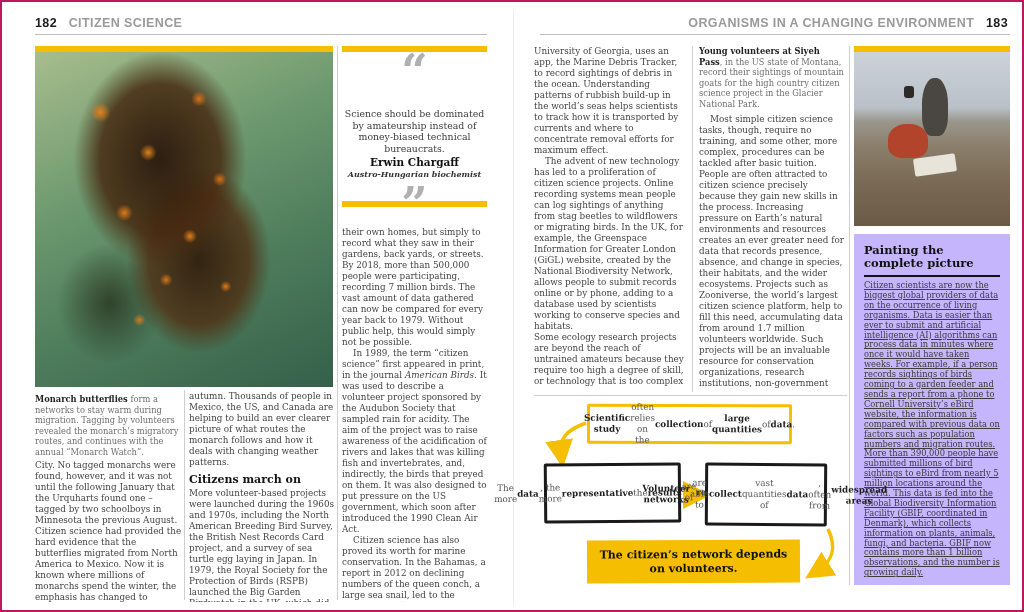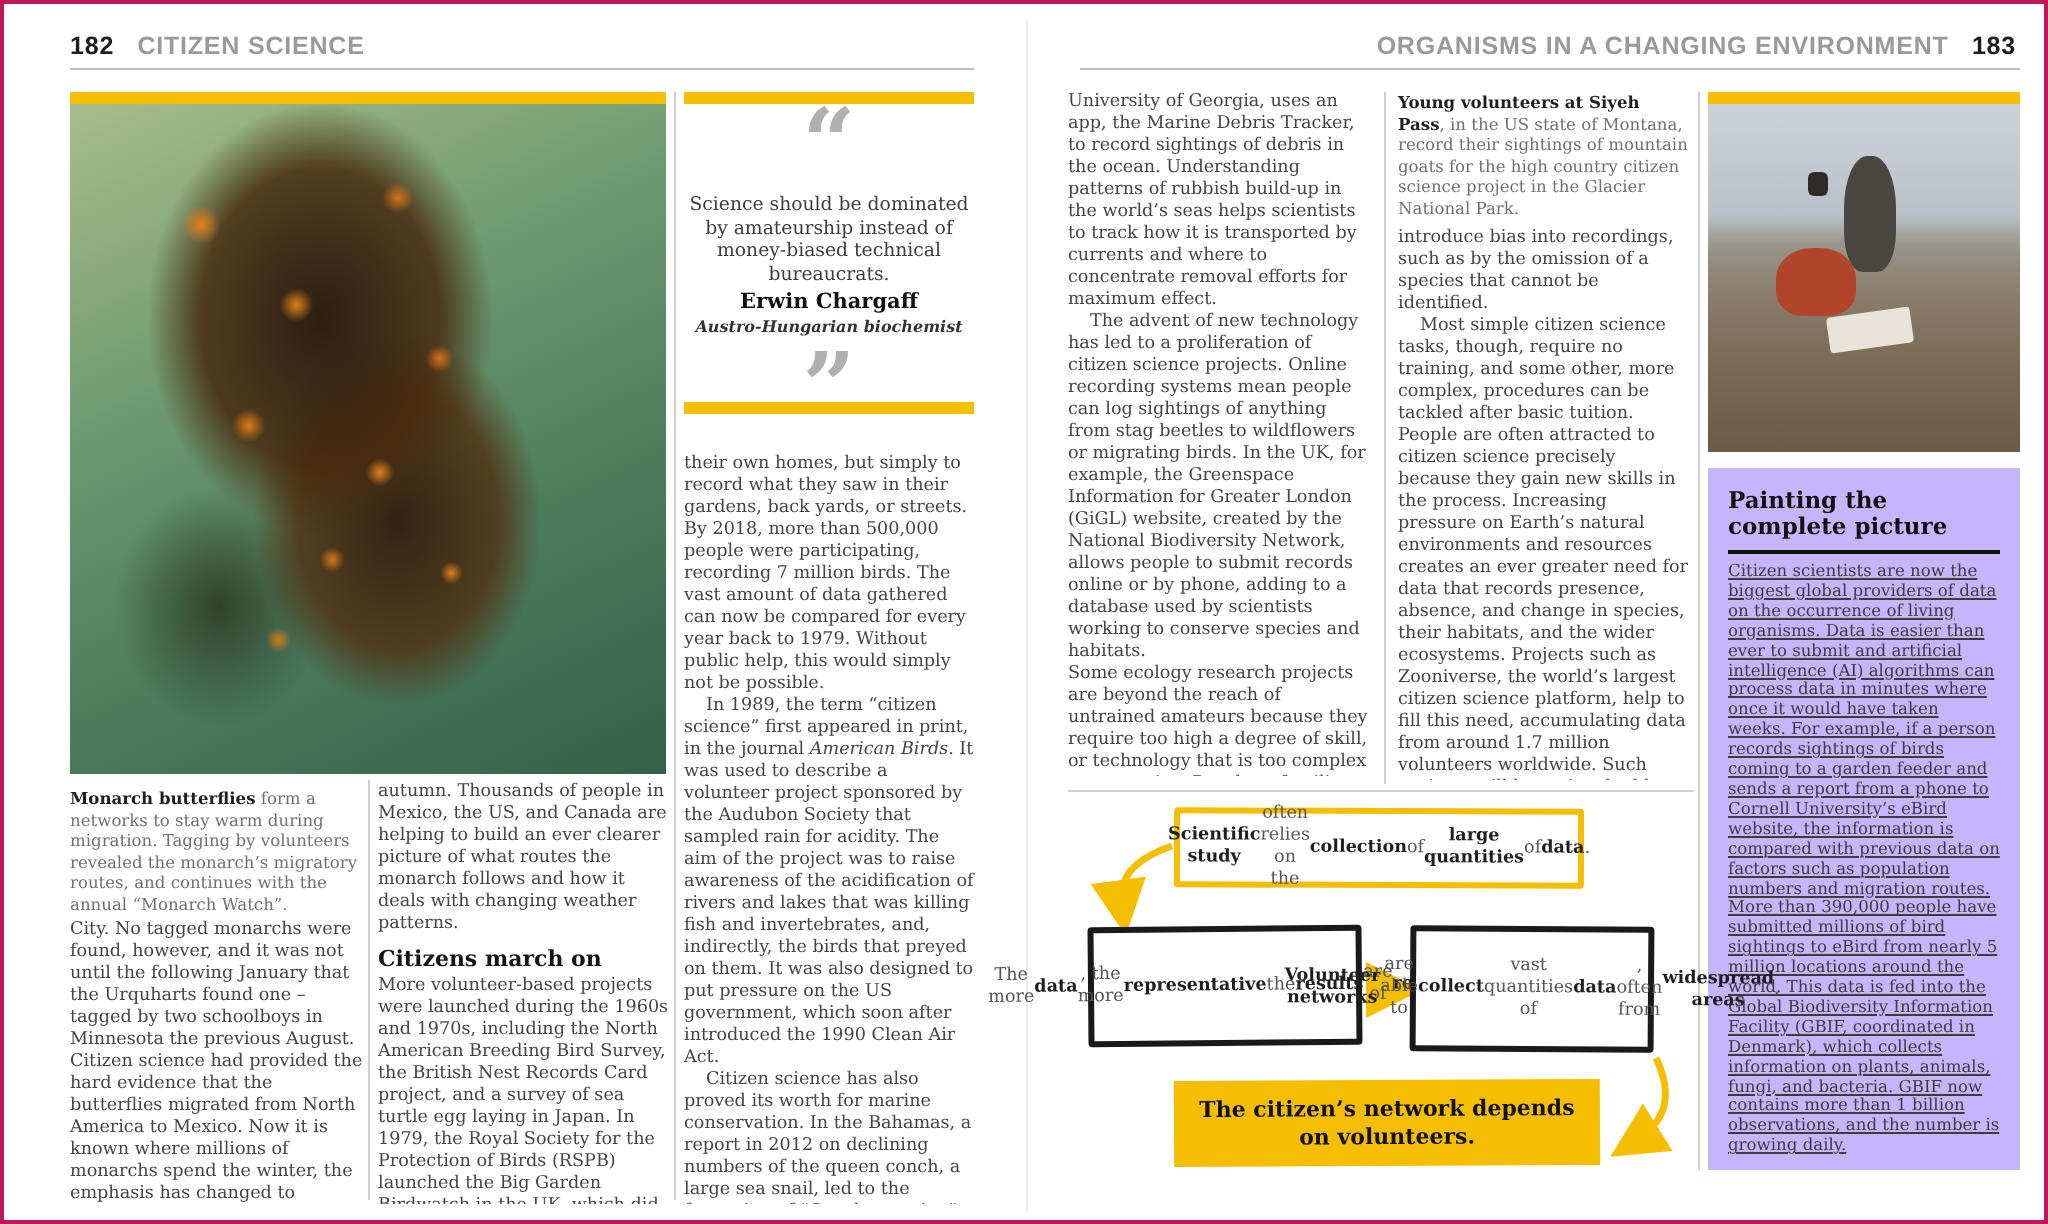--- a/index.html
+++ b/index.html
@@ -45,21 +45,21 @@
   .i{font-style:italic;}
 
   .vrule{width:1px;background:#cfcfcf;}
   .hrule{height:1px;background:#cfcfcf;}
   .gutter{width:1px;background:#ececec;}
 
   
   .quote{width:145px;text-align:center;}
   .qmark{font-family:"DejaVu Serif", serif;font-weight:bold;color:#b0b0b0;
          font-size:46px;line-height:26px;height:26px;}
-  .qtext{font-size:9.4px;line-height:11.6px;color:#3c3c3c;margin-top:13px;}
+  .qtext{font-size:9.4px;line-height:11.6px;color:#3c3c3c;margin-top:24px;}
   .qauthor{font-size:10.5px;font-weight:bold;color:#111;margin-top:2px;}
   .qrole{font-size:8px;font-weight:bold;font-style:italic;color:#333;margin-top:1px;}
 
   
   .sidebar{background:#c4b5fd;padding:10px 10px 8px 10px;}
   .sidebar h3{font-size:11.5px;line-height:13px;color:#111;margin:0 0 4px 0;
               padding-bottom:5px;border-bottom:2.5px solid #111;}
   .sidebar .sbody{font-size:8.3px;line-height:9.9px;color:#3c3c3c;text-decoration:underline;}
 
   
@@ -125,21 +125,20 @@
   </div>
 
   <div class="abs body" style="left:532px;top:44px;width:150px;height:342px;overflow:hidden;">
     <p>University of Georgia, uses an app, the Marine Debris Tracker, to record sightings of debris in the ocean. Understanding patterns of rubbish build-up in the world’s seas helps scientists to track how it is transported by currents and where to concentrate removal efforts for maximum effect.</p>
     <p class="indent">The advent of new technology has led to a proliferation of citizen science projects. Online recording systems mean people can log sightings of anything from stag beetles to wildflowers or migrating birds. In the UK, for example, the Greenspace Information for Greater London (GiGL) website, created by the National Biodiversity Network, allows people to submit records online or by phone, adding to a database used by scientists working to conserve species and habitats.</p>
     <p>Some ecology research projects are beyond the reach of untrained amateurs because they require too high a degree of skill, or technology that is too complex or expensive. People unfamiliar with scientific methods may also</p>
   </div>
 
   <div class="abs caption" style="left:697px;top:44px;width:146px;"><span class="b">Young volunteers at Siyeh Pass</span><span>, in the US state of Montana, record their sightings of mountain goats for the high country citizen science project in the Glacier National Park.</span></div>
   <div class="abs body" style="left:697px;top:112px;width:146px;height:276px;overflow:hidden;">
-    <p>introduce bias into recordings, such as by the omission of a species that cannot be identified.</p>
     <p class="indent">Most simple citizen science tasks, though, require no training, and some other, more complex, procedures can be tackled after basic tuition. People are often attracted to citizen science precisely because they gain new skills in the process. Increasing pressure on Earth’s natural environments and resources creates an ever greater need for data that records presence, absence, and change in species, their habitats, and the wider ecosystems. Projects such as Zooniverse, the world’s largest citizen science platform, help to fill this need, accumulating data from around 1.7 million volunteers worldwide. Such projects will be an invaluable resource for conservation organizations, research institutions, non-government agencies, and governments for years to come. ■</p>
   </div>
 
   <div class="abs photo-siyeh" style="left:852px;top:50px;width:156px;height:174px;overflow:hidden;">
     <div class="fig" style="left:68px;top:26px;width:26px;height:58px;background:#4a4742;"></div>
     <div class="fig" style="left:50px;top:34px;width:10px;height:12px;background:#2e2b28;border-radius:3px;"></div>
     <div class="fig" style="left:34px;top:72px;width:40px;height:34px;background:#b2442c;"></div>
     <div class="fig" style="left:60px;top:104px;width:42px;height:18px;background:#e8e4da;border-radius:2px;transform:rotate(-8deg);"></div>
   </div>
 

